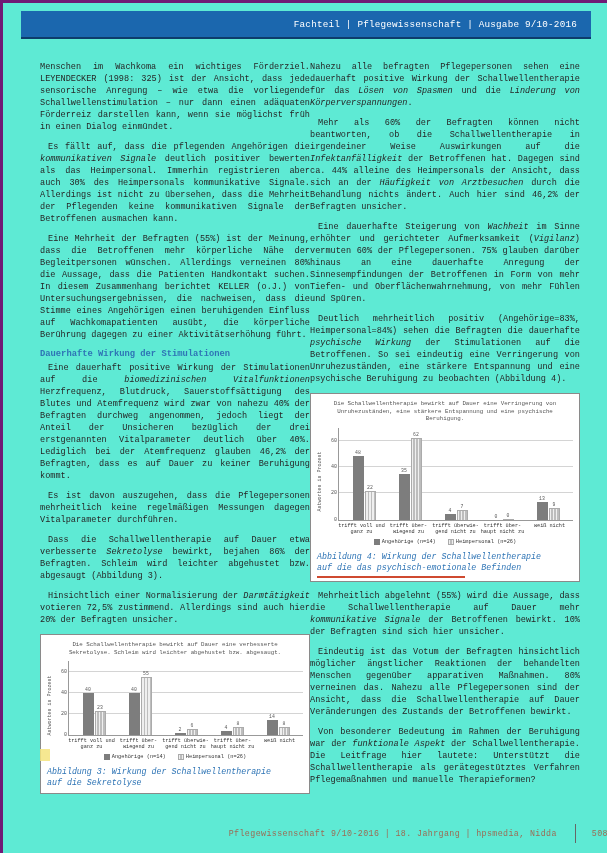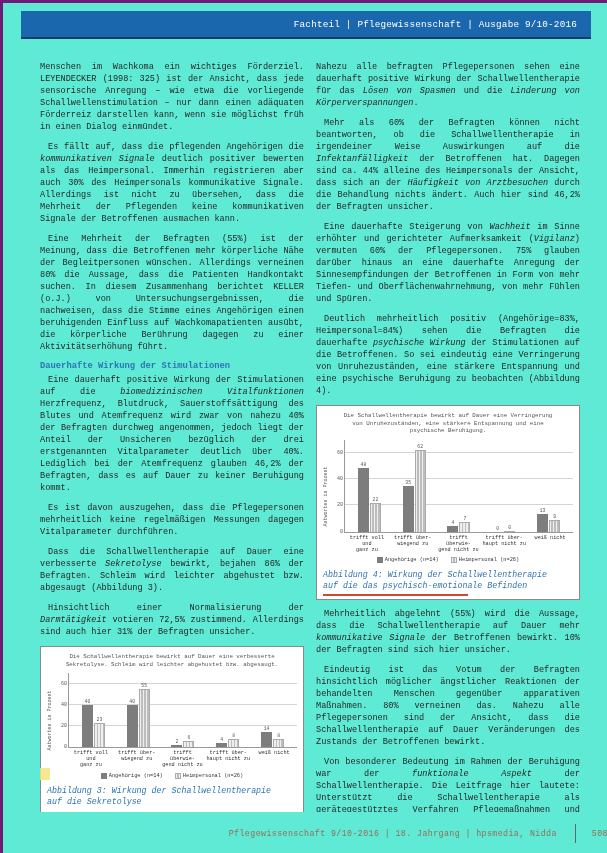--- a/index.html
+++ b/index.html
@@ -4,21 +4,21 @@
 <style>
   html,body{margin:0;padding:0;background:#fbf8f8;}
   .page{position:relative;width:605px;height:851px;background:#5eead4;border:3px solid #701a75;
         font-family:Liberation Mono, monospace;color:#262626;overflow:hidden;}
   
   .header-bar{position:absolute;top:8px;left:18px;right:17px;height:28px;background:#1b67ae;
               border-bottom:2px solid #0d3c6b;display:flex;align-items:center;justify-content:flex-end;
               padding-right:14px;box-sizing:border-box;}
   .header-title{color:#ffffff;font-size:9.3px;letter-spacing:.2px;}
   
-  .cols{position:absolute;top:58px;left:37px;right:28px;bottom:42px;display:flex;gap:12px;}
+  .cols{position:absolute;top:58px;left:37px;right:28px;bottom:42px;display:flex;}
   .col{flex:1;overflow:hidden;}
   .para{font-size:8.55px;line-height:12px;text-align:justify;margin:0 0 8px;text-indent:8px;
         hyphens:auto;-webkit-hyphens:auto;}
   .para.noindent{text-indent:0;}
   .para .it{font-style:italic;}
   .heading{color:#2e74b5;font-weight:bold;font-size:8.8px;margin:2px 0 3px;}
   
   .figure{margin:2px 0 8px;}
   .fig-box{border:1px solid #8a8a8a;padding:6px 6px 5px;position:relative;background:#fff;}
   .fig-title{font-size:5.8px;color:#555;text-align:center;line-height:7.5px;padding:0 14px;}
@@ -67,22 +67,22 @@
   </div>
 
   <div class="cols">
     <div class="col">
         <p class="para noindent"><span>Menschen im Wachkoma ein wichtiges Förderziel. LEYENDECKER (1998: 325) ist der Ansicht, dass jede sensorische Anregung – wie etwa die vorliegende Schallwellenstimulation – nur dann einen adäquaten Förderreiz darstellen kann, wenn sie möglichst früh in einen Dialog einmündet.</span></p>
         <p class="para"><span>Es fällt auf, dass die pflegenden Angehörigen die </span><span class="it">kommunikativen Signale</span><span> deutlich positiver bewerten als das Heimpersonal. Immerhin registrieren aber auch 30% des Heimpersonals kommunikative Signale. Allerdings ist nicht zu übersehen, dass die Mehrheit der Pflegenden keine kommunikativen Signale der Betroffenen ausmachen kann.</span></p>
         <p class="para"><span>Eine Mehrheit der Befragten (55%) ist der Meinung, dass die Betroffenen mehr körperliche Nähe der Begleitpersonen wünschen. Allerdings verneinen 80% die Aussage, dass die Patienten Handkontakt suchen. In diesem Zusammenhang berichtet KELLER (o.J.) von Untersuchungsergebnissen, die nachweisen, dass die Stimme eines Angehörigen einen beruhigenden Einfluss auf Wachkomapatienten ausübt, die körperliche Berührung dagegen zu einer Aktivitätserhöhung führt.</span></p>
         <div class="heading">Dauerhafte Wirkung der Stimulationen</div>
         <p class="para"><span>Eine dauerhaft positive Wirkung der Stimulationen auf die </span><span class="it">biomedizinischen Vitalfunktionen</span><span> Herzfrequenz, Blutdruck, Sauerstoffsättigung des Blutes und Atemfrequenz wird zwar von nahezu 40% der Befragten durchweg angenommen, jedoch liegt der Anteil der Unsicheren bezüglich der drei erstgenannten Vitalparameter deutlich über 40%. Lediglich bei der Atemfrequenz glauben 46,2% der Befragten, dass es auf Dauer zu keiner Beruhigung kommt.</span></p>
         <p class="para"><span>Es ist davon auszugehen, dass die Pflegepersonen mehrheitlich keine regelmäßigen Messungen dagegen Vitalparameter durchführen.</span></p>
-        <p class="para"><span>Dass die Schallwellentherapie auf Dauer eine verbesserte </span><span class="it">Sekretolyse</span><span> bewirkt, bejahen 86% der Befragten. Schleim wird leichter abgehustet bzw. abgesaugt (Abbildung 3).</span></p>
-        <p class="para"><span>Hinsichtlich einer Normalisierung der </span><span class="it">Darmtätigkeit</span><span> votieren 72,5% zustimmend. Allerdings sind auch hier 31% der Befragten unsicher.</span></p>
+        <p class="para"><span>Dass die Schallwellentherapie auf Dauer etwa verbesserte </span><span class="it">Sekretolyse</span><span> bewirkt, bejahen 86% der Befragten. Schleim wird leichter abgehustet bzw. abgesaugt (Abbildung 3).</span></p>
+        <p class="para"><span>Hinsichtlich einer Normalisierung der </span><span class="it">Darmtätigkeit</span><span> votieren 72,5% zustimmend. Allerdings sind auch hier 20% der Befragten unsicher.</span></p>
         <div class="figure fig-abb3">
           <div class="fig-box">
             <div class="fig-title">Die Schallwellentherapie bewirkt auf Dauer eine verbesserte Sekretolyse. Schleim wird leichter abgehustet bzw. abgesaugt.</div>
             <div class="plotwrap">
               <div class="ylab">Antworten in Prozent</div>
               <div class="plot-area">
                 <div class="plot">
                   <span class="tick" style="bottom: 0%;">0</span>
                   <div class="grid" style="bottom: 28.5714%;"></div>
                   <span class="tick" style="bottom: 28.5714%;">20</span>

